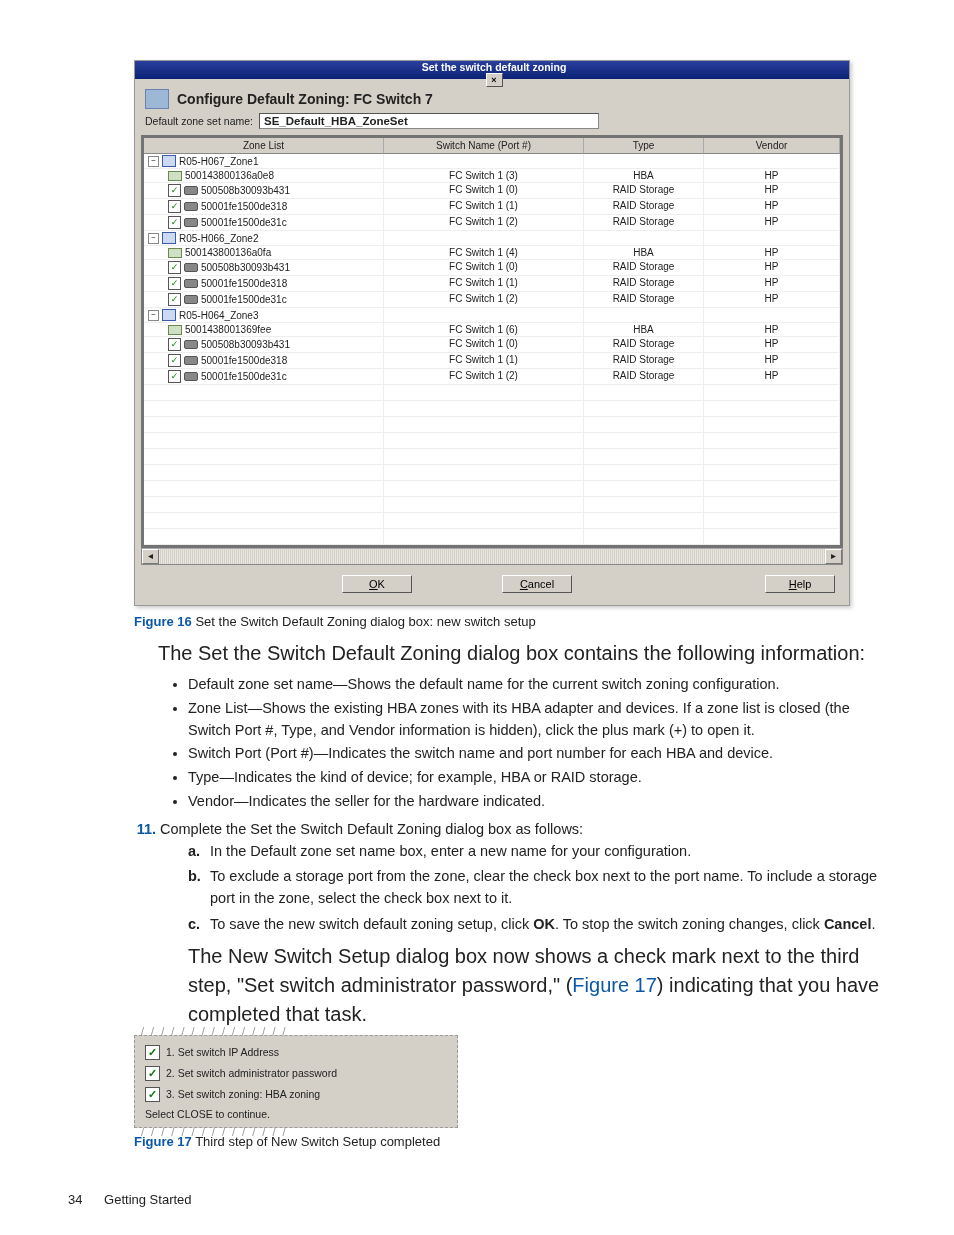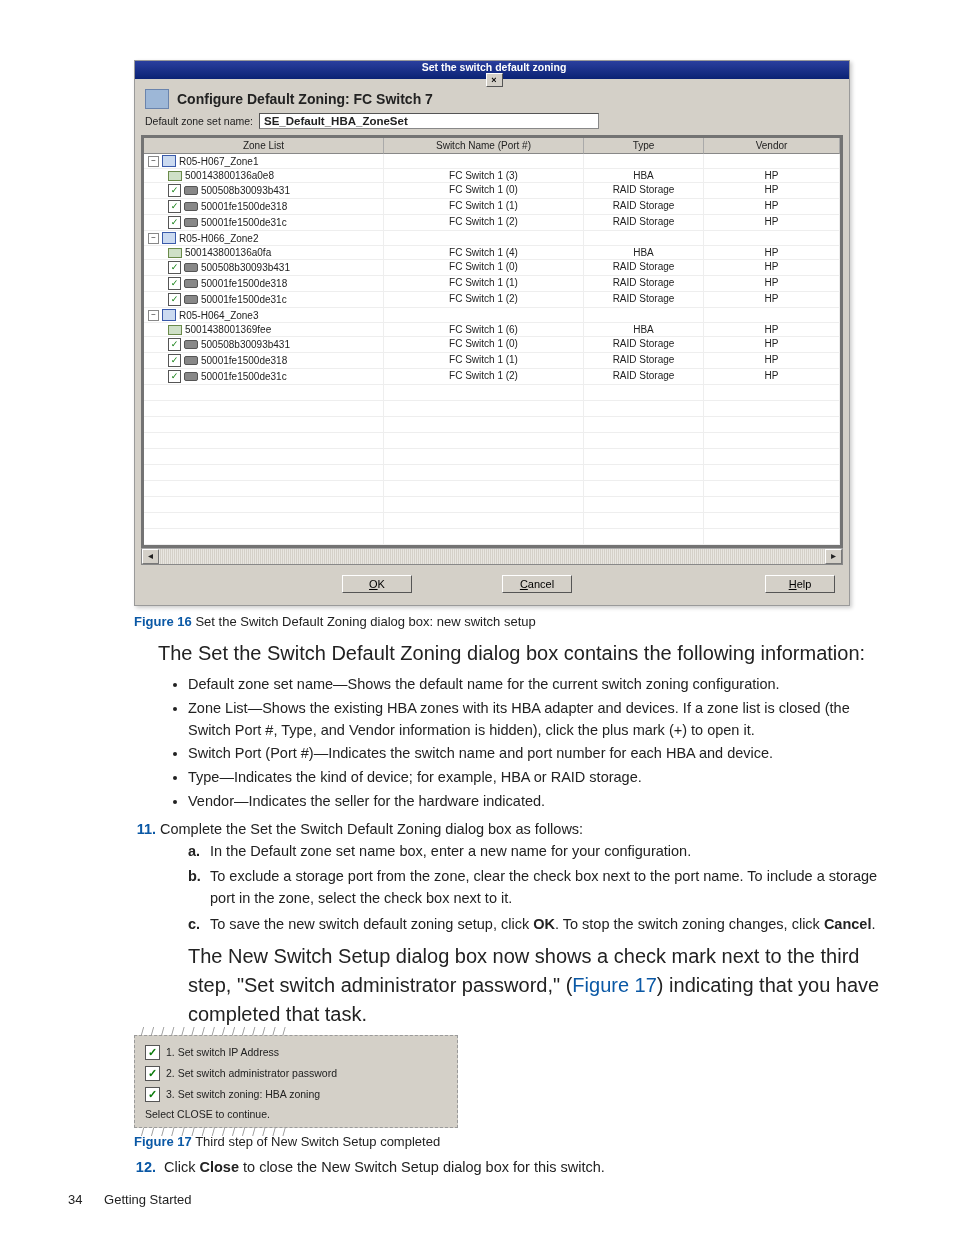--- a/index.html
+++ b/index.html
@@ -434,22 +434,18 @@
       <span class="step-chk on"></span>
       <span>3. Set switch zoning: HBA zoning</span>
     </div>
     <div class="hint">Select CLOSE to continue.</div>
   </div>
 
   <div class="caption">
     <span class="figno">Figure 17</span><span>  Third step of New Switch Setup completed</span>
   </div>
 
-  <div class="step">
-    <span class="num">12.</span>
-    <span>Click </span><b>Close</b><span> to close the New Switch Setup dialog box for this switch.</span>
-  </div>
 
   <div class="footer">
     <span class="pn">34</span>
     <span>Getting Started</span>
   </div>
 </div>
 
 </body></html>

